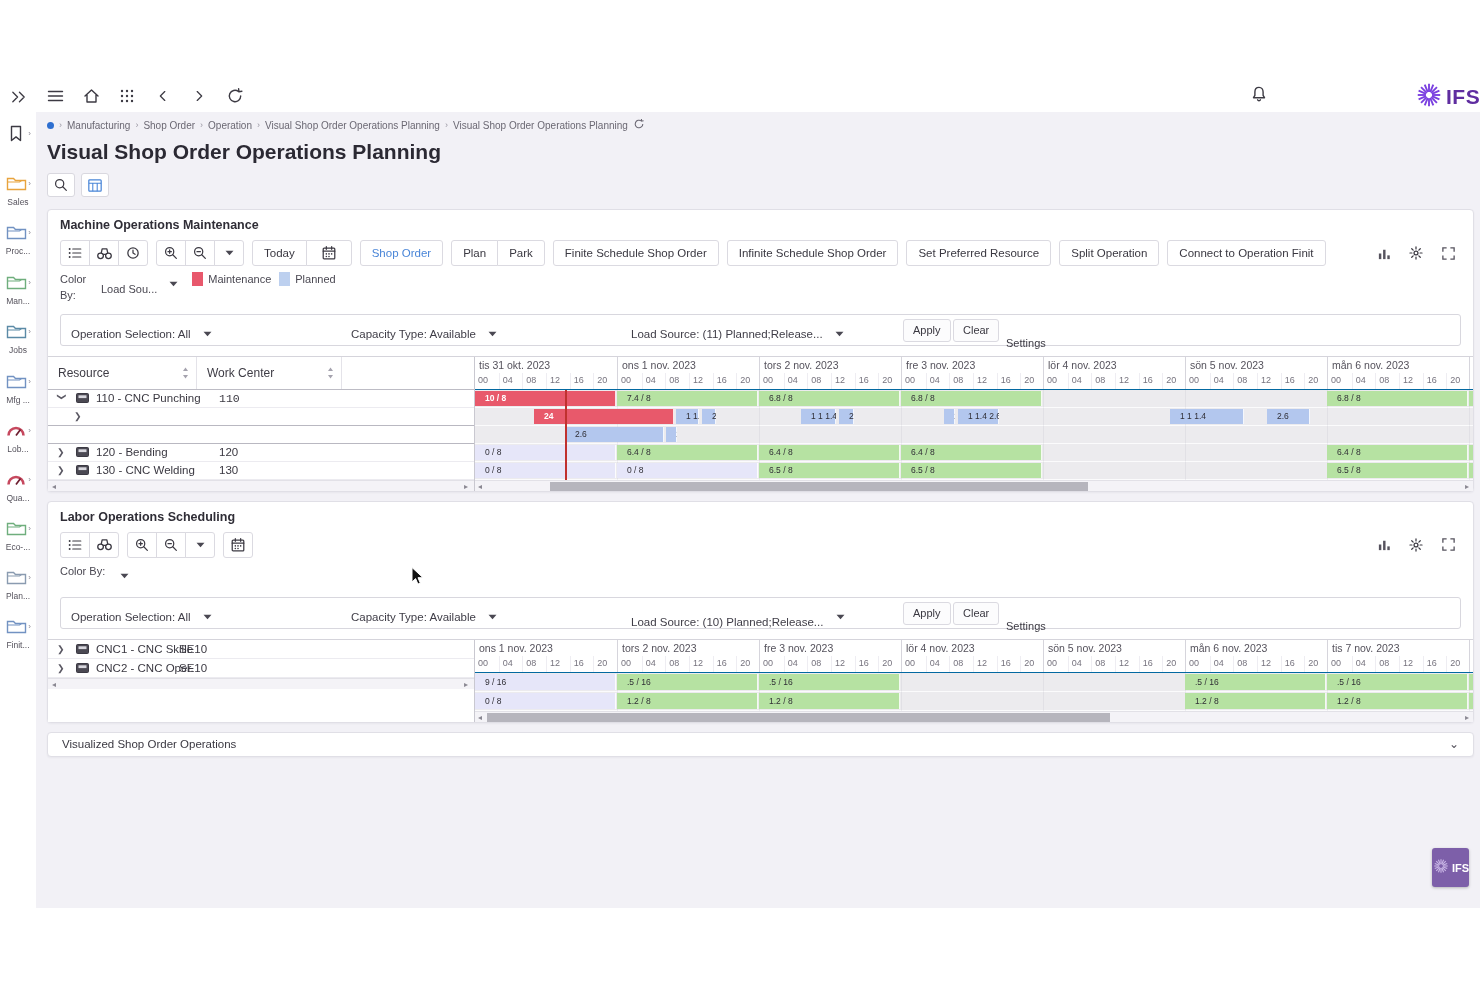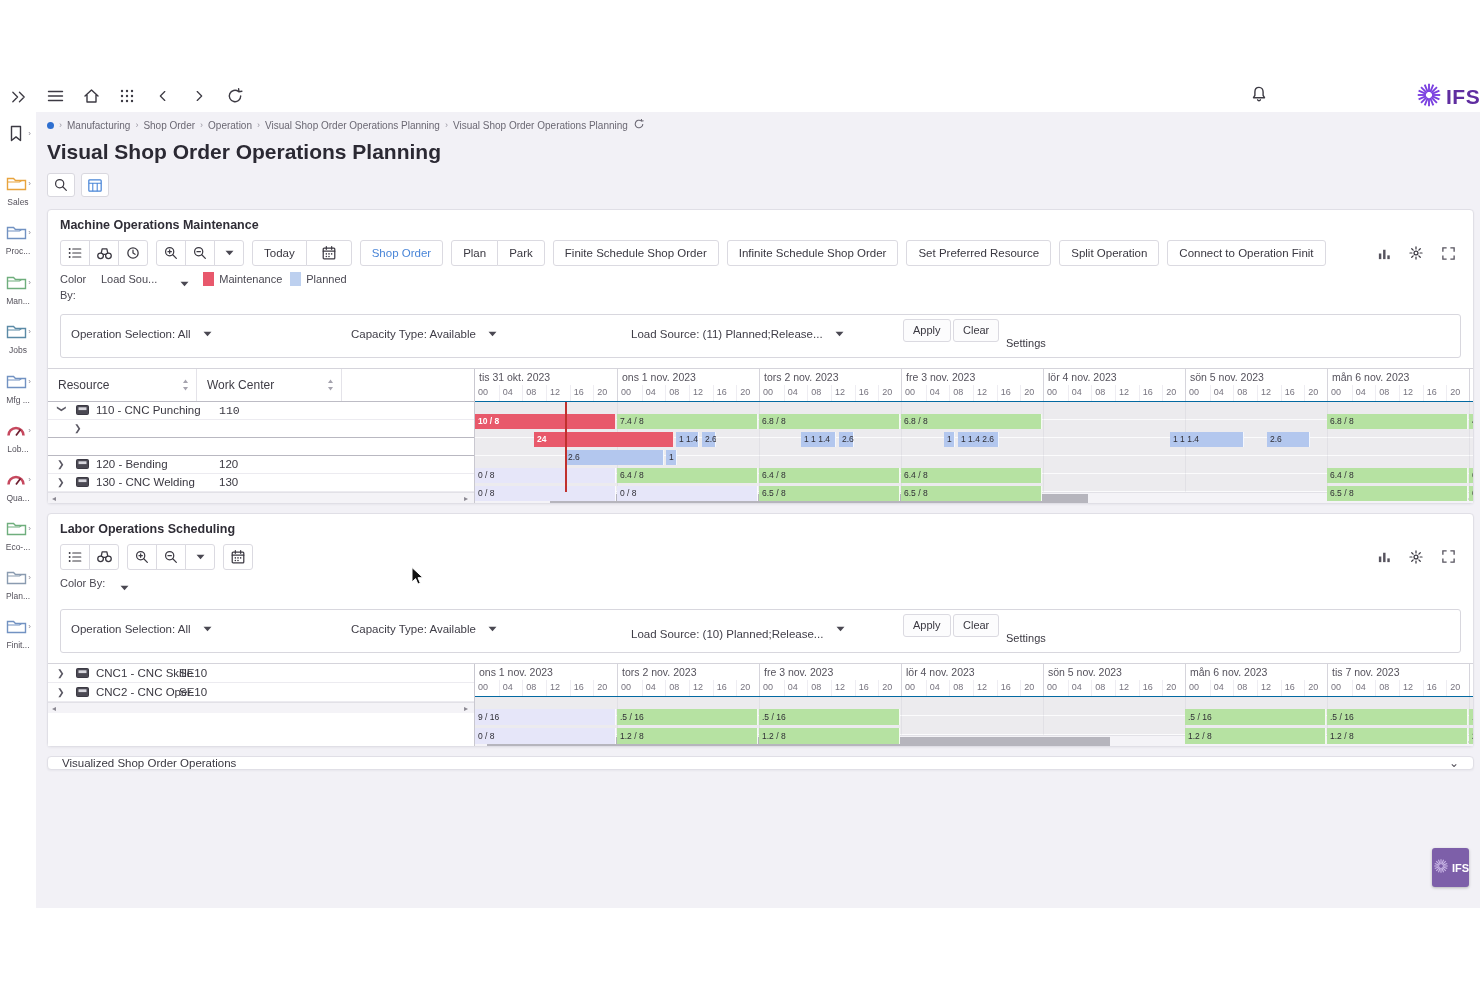--- a/index.html
+++ b/index.html
@@ -38,25 +38,25 @@
   .btn-group .btn+.btn{margin-left:-1px;border-top-left-radius:0;border-bottom-left-radius:0}
   .btn-group .btn:not(:last-child){border-top-right-radius:0;border-bottom-right-radius:0}
   .btn.iconbtn{width:30px;padding:0}
   .btn.active{color:#4a86d8}
   .tb-right{margin-left:auto;display:flex;align-items:center;gap:14px;padding-right:4px}
   .tb-right .tb-ic{width:18px;height:18px}
 
   .colorby{display:flex;align-items:flex-start;gap:8px;padding:0 12px 8px;font-size:11px;color:#4a4852}
   .cb-label{line-height:1.45}
   .cb-label.wrap{width:33px}
-  .dd{display:flex;align-items:flex-start;gap:16px;cursor:pointer;padding-top:1px}
+  .dd{display:flex;align-items:flex-end;gap:5px;cursor:pointer;padding-top:1px}
   .legend{display:flex;align-items:center;gap:5px;padding-top:0}
   .swatch{width:11px;height:14px;display:inline-block}
 
-  .filterbar{margin:2px 12px 10px;border:1px solid #d8d7de;border-radius:3px;height:44px;position:relative;font-size:11.5px;color:#3f3d47}
+  .filterbar{margin:2px 12px 10px;border:1px solid #d8d7de;border-radius:3px;height:32px;position:relative;font-size:11.5px;color:#3f3d47}
   .fitem{position:absolute;top:8px;display:flex;align-items:center;gap:6px;cursor:pointer;white-space:nowrap}
   .fbtn{position:absolute;top:4px;height:23px;display:flex;align-items:center;background:#fcfcfd;border:1px solid #dbdae1;border-radius:3px;font-size:11px;color:#3a3841;padding:0 9px;cursor:pointer}
   .fsettings{position:absolute;top:22px;font-size:11px;color:#3a3841;cursor:pointer}
 
   
   .gantt{display:flex;border-top:1px solid #d5d4db;position:relative}
   .g-left{width:427px;flex:none;background:#fff;border-right:1px solid #c9c8d0;position:relative}
   .g-head{height:33px;border-bottom:1px solid #bdbcc5;display:flex}
   .g-col{position:relative;font-size:12px;color:#3e3c45;display:flex;align-items:center;padding-left:10px;border-right:1px solid #e4e3e9}
   .g-col:last-child{border-right:none}
@@ -73,28 +73,28 @@
   .d-head{height:33px;display:flex;border-bottom:1px solid #0369a1;position:relative;overflow:hidden}
   .day{width:142px;flex:none;border-left:1px solid #d6d5dc}
   .day:first-child{border-left:none}
   .day .dl{font-size:10.5px;color:#55525c;padding:2px 0 0 4px;height:16px;white-space:nowrap;overflow:hidden}
   .day .hrs{display:flex;height:16px}
   .day .hrs span{width:23.66px;flex:none;font-size:9px;color:#76737e;padding:2px 0 0 3px;border-left:1px solid #eeedf2;overflow:hidden}
   .day .hrs span:first-child{border-left:none}
   .g-body{position:relative}
   .g-trk{position:relative;background:#ecebee;border-bottom:1px solid #fbfbfc}
   .dayline{position:absolute;top:0;bottom:0;width:1px;background:rgba(90,90,110,.07);z-index:1}
-  .bar{position:absolute;top:12px;font-size:8.5px;white-space:nowrap;overflow:hidden;padding-left:3px;color:#2f2e35;z-index:2;cursor:pointer;box-shadow:inset -1px 0 0 rgba(255,255,255,.85)}
+  .bar{position:absolute;top:1px;font-size:8.5px;white-space:nowrap;overflow:hidden;padding-left:10px;color:#2f2e35;z-index:2;cursor:pointer;box-shadow:inset -1px 0 0 rgba(255,255,255,.85)}
   .bar.over{color:#fff;font-weight:700}
   .nowline{position:absolute;width:2px;background:#c0312e;z-index:4;top:0;bottom:0}
   .hscroll{height:11px;background:#f4f3f7;border-top:1px solid #e2e1e7;position:relative}
   .hthumb{position:absolute;top:1px;height:9px;background:#b6b5bd;cursor:pointer}
   .harrow{position:absolute;top:0;font-size:8px;color:#8a8892;line-height:11px;cursor:pointer}
 
-  .vcard{height:14px;display:flex;align-items:center;justify-content:space-between;padding:0 14px;font-size:11.5px;color:#3a3841}
+  .vcard{height:25px;display:flex;align-items:center;justify-content:space-between;padding:0 14px;font-size:11.5px;color:#3a3841}
   .vchev{font-size:12px;color:#55525c;cursor:pointer}
 
   .badge{position:absolute;left:1432px;top:848px;width:37px;height:39px;background:#7d5fa9;border-radius:3px;display:flex;align-items:center;justify-content:center;gap:2px;cursor:pointer;z-index:5;box-shadow:0 1px 3px rgba(0,0,0,.25)}
   .badge-text{font-size:11px;font-weight:700;color:#fff}
   .cursor{position:absolute;left:410px;top:566px;z-index:9;pointer-events:none}
 </style>
 </head>
 <body>
 
 <div class="page">

